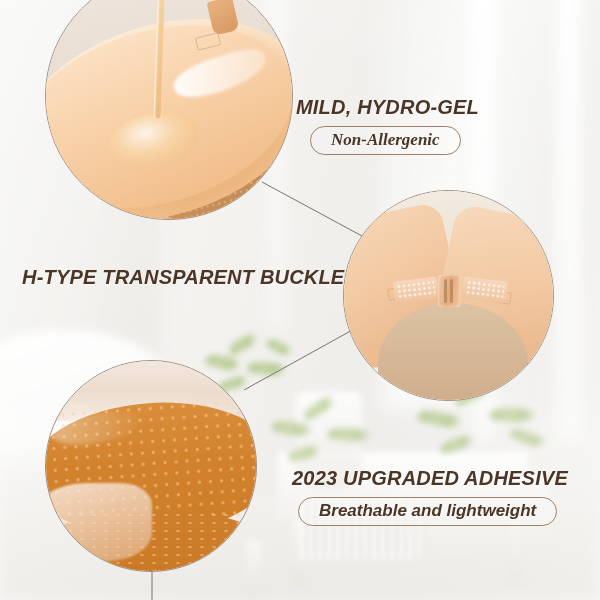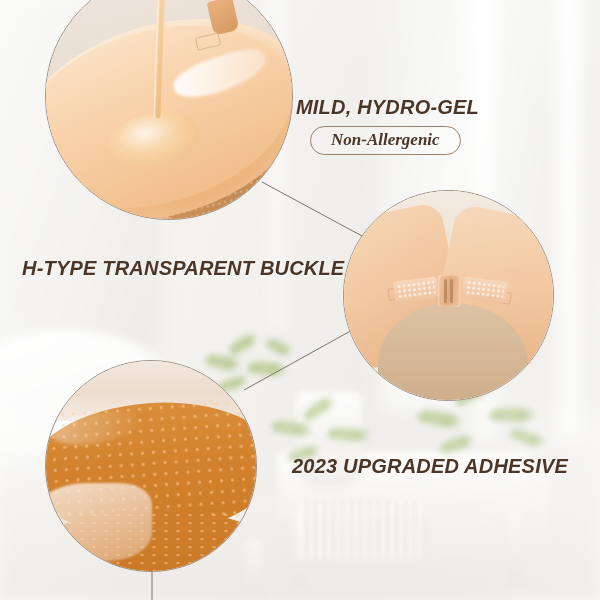--- a/index.html
+++ b/index.html
@@ -353,26 +353,26 @@
     color: #4a3526;
     white-space: nowrap;
     background: rgba(255,255,255,.18);
     text-shadow: 0 1px 1px rgba(255,255,255,.7);
   }
 
   #text-gel { left: 296px; top: 96px; }
   #text-gel .headline { font-size: 20px; }
   #text-gel .pill { font-size: 17px; margin-left: 14px; font-family: Liberation Serif, serif; }
 
-  #text-buckle { left: 22px; top: 257px; }
+  #text-buckle { left: 22px; top: 266px; }
   #text-buckle .headline { font-size: 20px; }
   #text-buckle .pill { font-size: 17px; margin-left: 58px; }
 
   #text-adhesive { left: 292px; top: 455px; }
-  #text-adhesive .headline { font-size: 20px; }
+  #text-adhesive .headline { font-size: 20px; margin-top: 12px; }
   #text-adhesive .pill { font-size: 17px; margin-left: 6px; }
 </style>
 </head>
 <body>
 
 <div id="stage">
 
   <div class="bg-layer bg-base"></div>
   <div class="bg-panel-left"></div>
   <div class="bg-window-right"></div>
@@ -462,15 +462,16 @@
     <div class="headline">MILD, HYDRO-GEL</div>
     <div class="pill">Non-Allergenic</div>
   </div>
 
   <div class="text-block" id="text-buckle">
     <div class="headline">H-TYPE TRANSPARENT BUCKLE</div>
   </div>
 
   <div class="text-block" id="text-adhesive">
     <div class="headline">2023 UPGRADED ADHESIVE</div>
+    <div class="pill">Breathable and lightweight</div>
   </div>
 
 </div>
 
 </body></html>

